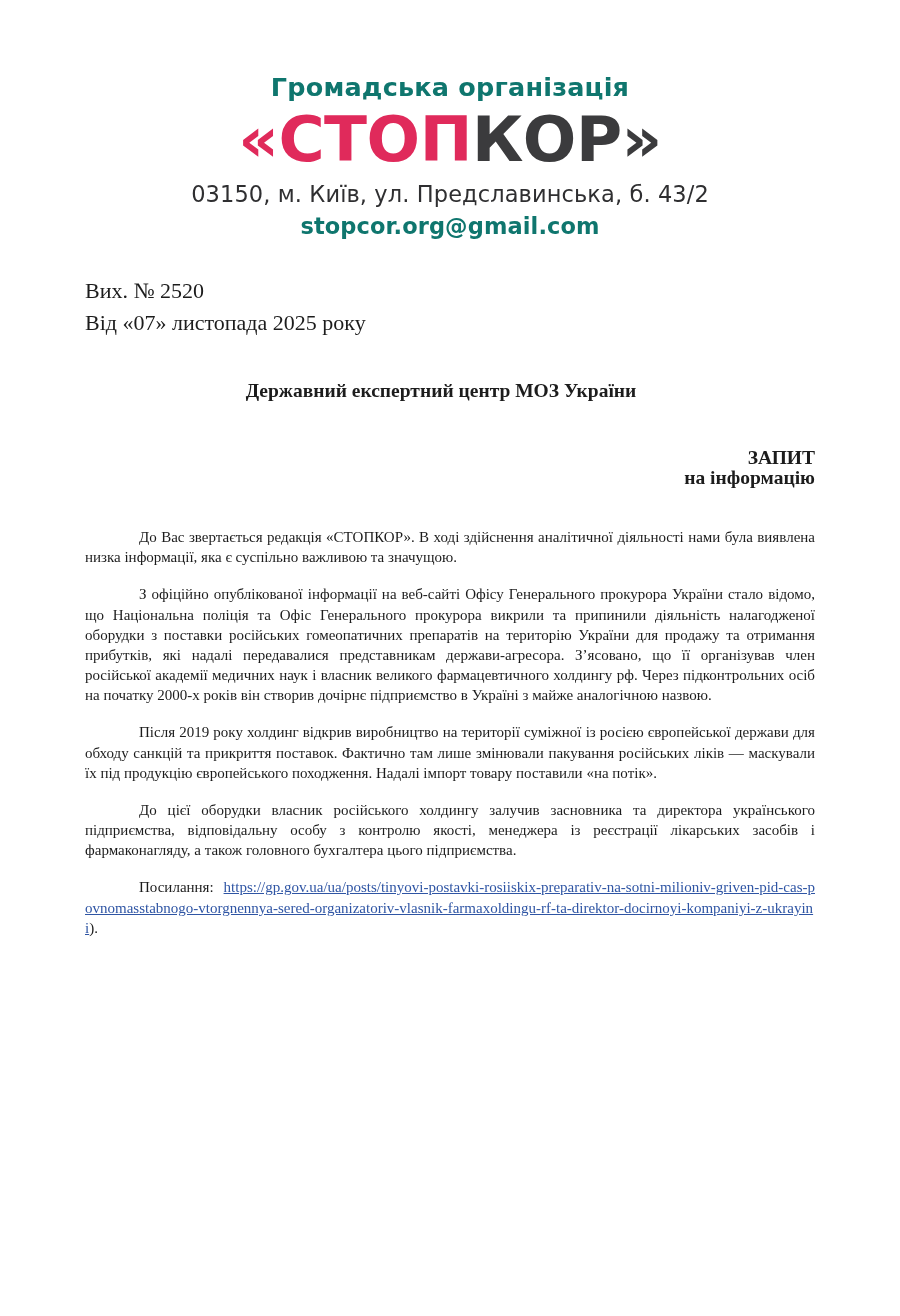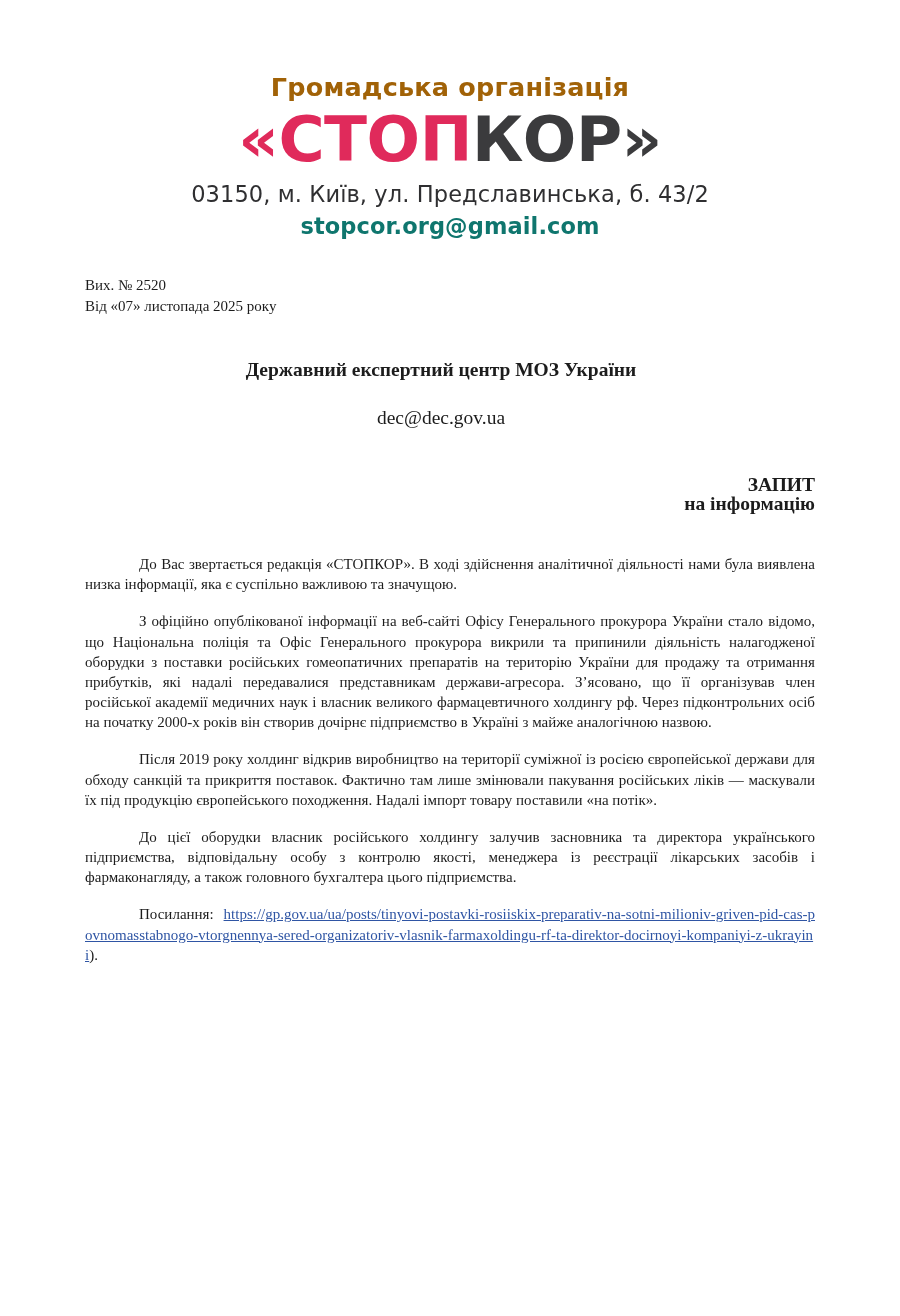--- a/index.html
+++ b/index.html
@@ -29,21 +29,21 @@
   
   .letterhead {
     text-align: center;
     padding-top: 74px;
     font-family: "DejaVu Sans", "Liberation Sans", sans-serif;
   }
   .lh-org {
     font-size: 25.5px;
     font-weight: bold;
     letter-spacing: 0.2px;
-    color: #a16207;
+    color: #0f766e;
     line-height: 1.05;
   }
   .lh-logo {
     margin-top: 7px;
     font-size: 63px;
     font-weight: bold;
     letter-spacing: -0.5px;
     line-height: 1.02;
     white-space: nowrap;
   }
@@ -62,21 +62,21 @@
     font-size: 22.5px;
     font-weight: bold;
     color: #0f766e;
     letter-spacing: 0.1px;
     line-height: 1.1;
   }
 
   
   .refblock {
     margin-top: 36px;
-    font-size: 15px;
+    font-size: 22px;
     line-height: 1.46;
     text-align: left;
   }
   .refblock div { white-space: nowrap; }
 
   
   .addressee {
     margin-top: 39px;
     text-align: center;
     padding-right: 18px;
@@ -139,21 +139,20 @@
     <div class="lh-email">stopcor.org@gmail.com</div>
   </header>
 
   <section class="refblock">
     <div>Вих. № 2520</div>
     <div>Від «07» листопада 2025 року</div>
   </section>
 
   <section class="addressee">
     <div class="addressee-name">Державний експертний центр МОЗ України</div>
-    <div class="addressee-email">dec@dec.gov.ua</div>
   </section>
 
   <section class="doctitle">
     <div class="line1">ЗАПИТ</div>
     <div class="line2">на інформацію</div>
   </section>
 
   <section class="body-copy">
     <p>До Вас звертається   редакція «СТОПКОР». В ході  здійснення аналітичної діяльності нами була виявлена низка інформації, яка є суспільно важливою та значущою.</p>
     <p>З  офіційно опублікованої інформації на веб-сайті Офісу Генерального прокурора України   стало відомо, що Національна поліція та Офіс Генерального прокурора викрили та припинили діяльність налагодженої оборудки з поставки російських гомеопатичних препаратів на територію України для продажу та отримання прибутків, які надалі передавалися представникам держави-агресора. З’ясовано, що її організував член російської академії медичних наук і власник великого фармацевтичного холдингу рф. Через підконтрольних осіб на початку 2000-х років він створив дочірнє підприємство в Україні з майже аналогічною назвою.</p>

